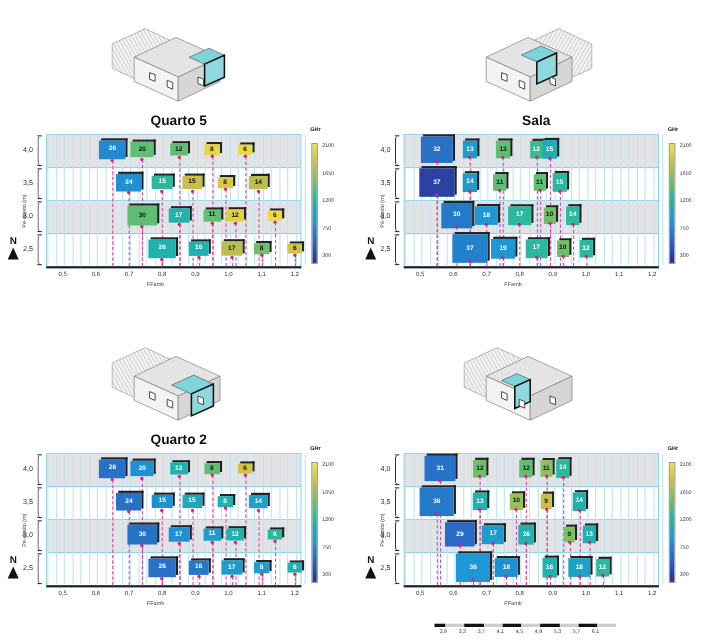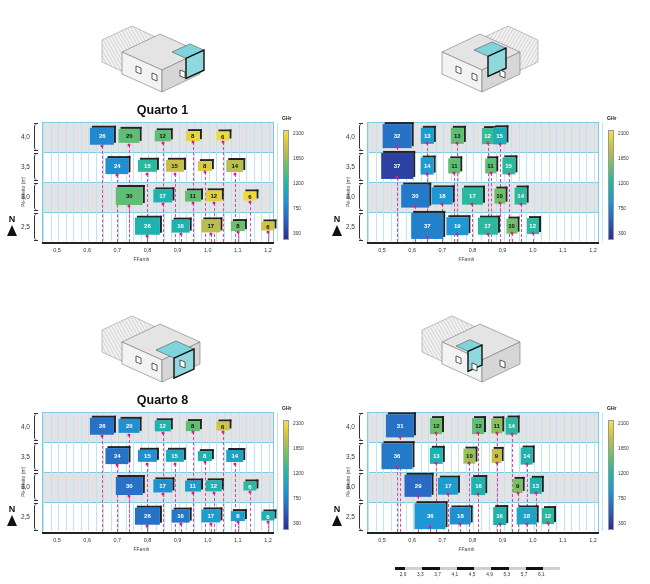--- a/index.html
+++ b/index.html
@@ -53,21 +53,21 @@
         <path d="M102,40 L132,26 L162,40 L162,62 L132,76 L102,62 Z" fill="url(#h0)" stroke="#999" stroke-width="0.6"></path>
         <path d="M122,52 L160,34 L200,52 L162,70 Z" fill="#e4e4e4" stroke="#777" stroke-width="0.6"></path>
         <path d="M122,52 L162,70 L162,92 L122,74 Z" fill="#f3f3f3" stroke="#777" stroke-width="0.6"></path>
         <path d="M162,70 L200,52 L200,74 L162,92 Z" fill="#d6d6d6" stroke="#777" stroke-width="0.6"></path>
         <path d="M172,52 L190,43.9 L204,50.199999999999996 L186,58.3 Z" fill="#7fd3db" stroke="#555" stroke-width="0.6"></path>
         <path d="M186,58.3 L204,50.199999999999996 L204,70.19999999999999 L186,78.3 Z" fill="#8fd8de" stroke="#111" stroke-width="1.4"></path>
         <path d="M136,66 l5,2 l0,6 l-5,-2 Z" fill="#fff" stroke="#333" stroke-width="0.8"></path>
         <path d="M152,73 l5,2 l0,6 l-5,-2 Z" fill="#fff" stroke="#333" stroke-width="0.8"></path>
         <path d="M180,70 l5,2 l0,6 l-5,-2 Z" fill="#fff" stroke="#333" stroke-width="0.8"></path>
       </svg></div>
-    <div class="chart-title">Quarto 1</div>
+    <div class="chart-title">Quarto 5</div>
     <div class="plot" style="left: 42px; top: 122px; width: 232px; height: 120px;">
       <div class="row-band gray" style="top: 0px; height: 30px;"></div>
       <div class="row-band white" style="top: 30px; height: 30px;"></div>
       <div class="row-band gray" style="top: 60px; height: 30px;"></div>
       <div class="row-band white" style="top: 90px; height: 30px;"></div>
       <div class="vgrid" style="left: 0px;"></div>
       <div class="vgrid" style="left: 7.53247px;"></div>
       <div class="vgrid" style="left: 15.0649px;"></div>
       <div class="vgrid" style="left: 22.5974px;"></div>
       <div class="vgrid" style="left: 30.1299px;"></div>
@@ -299,20 +299,21 @@
         <path d="M153,40 L183,26 L213,40 L213,62 L183,76 L153,62 Z" fill="url(#h1)" stroke="#999" stroke-width="0.6"></path>
         <path d="M117,52 L155,34 L195,52 L157,70 Z" fill="#e4e4e4" stroke="#777" stroke-width="0.6"></path>
         <path d="M117,52 L157,70 L157,92 L117,74 Z" fill="#f3f3f3" stroke="#777" stroke-width="0.6"></path>
         <path d="M157,70 L195,52 L195,74 L157,92 Z" fill="#d6d6d6" stroke="#777" stroke-width="0.6"></path>
         <path d="M149,50 L167,41.9 L181,48.199999999999996 L163,56.3 Z" fill="#7fd3db" stroke="#555" stroke-width="0.6"></path>
         <path d="M163,56.3 L181,48.199999999999996 L181,68.19999999999999 L163,76.3 Z" fill="#8fd8de" stroke="#111" stroke-width="1.4"></path>
         <path d="M131,66 l5,2 l0,6 l-5,-2 Z" fill="#fff" stroke="#333" stroke-width="0.8"></path>
         <path d="M147,73 l5,2 l0,6 l-5,-2 Z" fill="#fff" stroke="#333" stroke-width="0.8"></path>
         <path d="M175,70 l5,2 l0,6 l-5,-2 Z" fill="#fff" stroke="#333" stroke-width="0.8"></path>
       </svg></div>
+    <div class="chart-title">Sala</div>
     <div class="plot" style="left: 42px; top: 122px; width: 232px; height: 120px;">
       <div class="row-band gray" style="top: 0px; height: 30px;"></div>
       <div class="row-band white" style="top: 30px; height: 30px;"></div>
       <div class="row-band gray" style="top: 60px; height: 30px;"></div>
       <div class="row-band white" style="top: 90px; height: 30px;"></div>
       <div class="vgrid" style="left: 0px;"></div>
       <div class="vgrid" style="left: 7.53247px;"></div>
       <div class="vgrid" style="left: 15.0649px;"></div>
       <div class="vgrid" style="left: 22.5974px;"></div>
       <div class="vgrid" style="left: 30.1299px;"></div>
@@ -544,21 +545,21 @@
         <path d="M102,40 L132,26 L162,40 L162,62 L132,76 L102,62 Z" fill="url(#h2)" stroke="#999" stroke-width="0.6"></path>
         <path d="M122,52 L160,34 L200,52 L162,70 Z" fill="#e4e4e4" stroke="#777" stroke-width="0.6"></path>
         <path d="M122,52 L162,70 L162,92 L122,74 Z" fill="#f3f3f3" stroke="#777" stroke-width="0.6"></path>
         <path d="M162,70 L200,52 L200,74 L162,92 Z" fill="#d6d6d6" stroke="#777" stroke-width="0.6"></path>
         <path d="M156,60 L176,51 L194,59.1 L174,68.1 Z" fill="#7fd3db" stroke="#555" stroke-width="0.6"></path>
         <path d="M174,68.1 L194,59.1 L194,79.1 L174,88.1 Z" fill="#8fd8de" stroke="#111" stroke-width="1.4"></path>
         <path d="M136,66 l5,2 l0,6 l-5,-2 Z" fill="#fff" stroke="#333" stroke-width="0.8"></path>
         <path d="M152,73 l5,2 l0,6 l-5,-2 Z" fill="#fff" stroke="#333" stroke-width="0.8"></path>
         <path d="M180,70 l5,2 l0,6 l-5,-2 Z" fill="#fff" stroke="#333" stroke-width="0.8"></path>
       </svg></div>
-    <div class="chart-title">Quarto 8</div>
+    <div class="chart-title">Quarto 2</div>
     <div class="plot" style="left: 42px; top: 122px; width: 232px; height: 120px;">
       <div class="row-band gray" style="top: 0px; height: 30px;"></div>
       <div class="row-band white" style="top: 30px; height: 30px;"></div>
       <div class="row-band gray" style="top: 60px; height: 30px;"></div>
       <div class="row-band white" style="top: 90px; height: 30px;"></div>
       <div class="vgrid" style="left: 0px;"></div>
       <div class="vgrid" style="left: 7.53247px;"></div>
       <div class="vgrid" style="left: 15.0649px;"></div>
       <div class="vgrid" style="left: 22.5974px;"></div>
       <div class="vgrid" style="left: 30.1299px;"></div>

